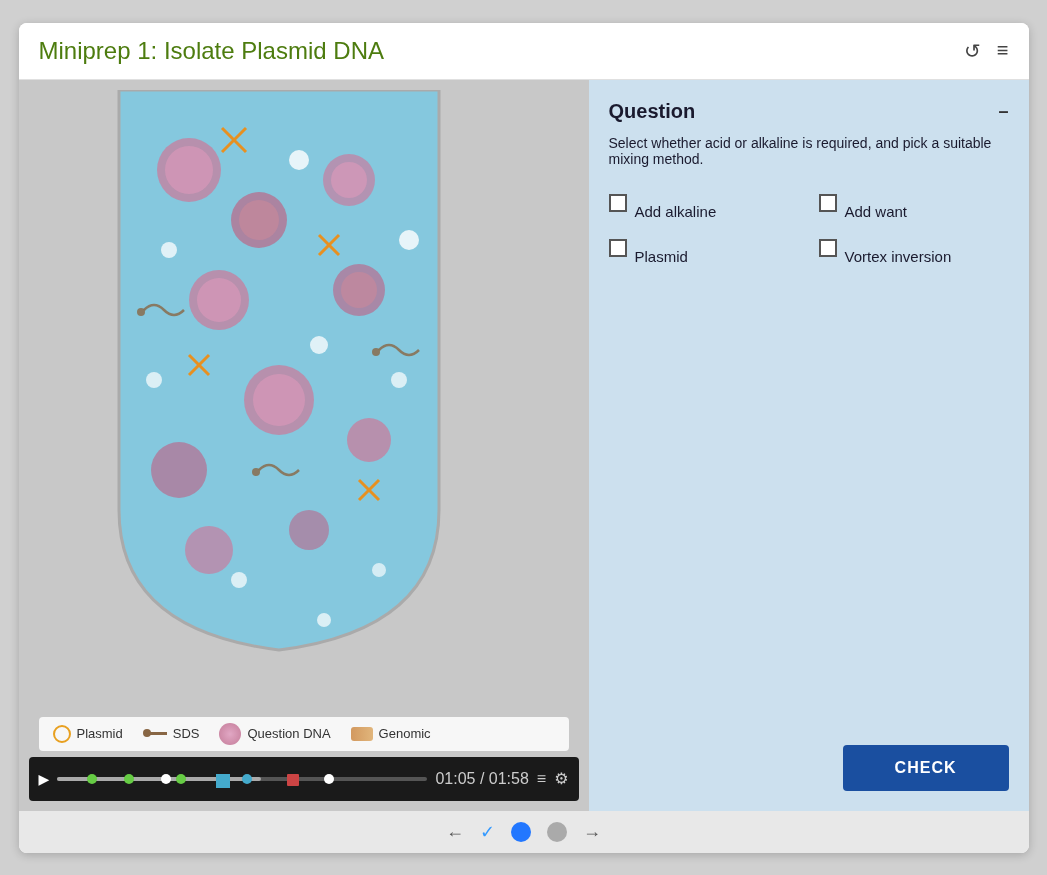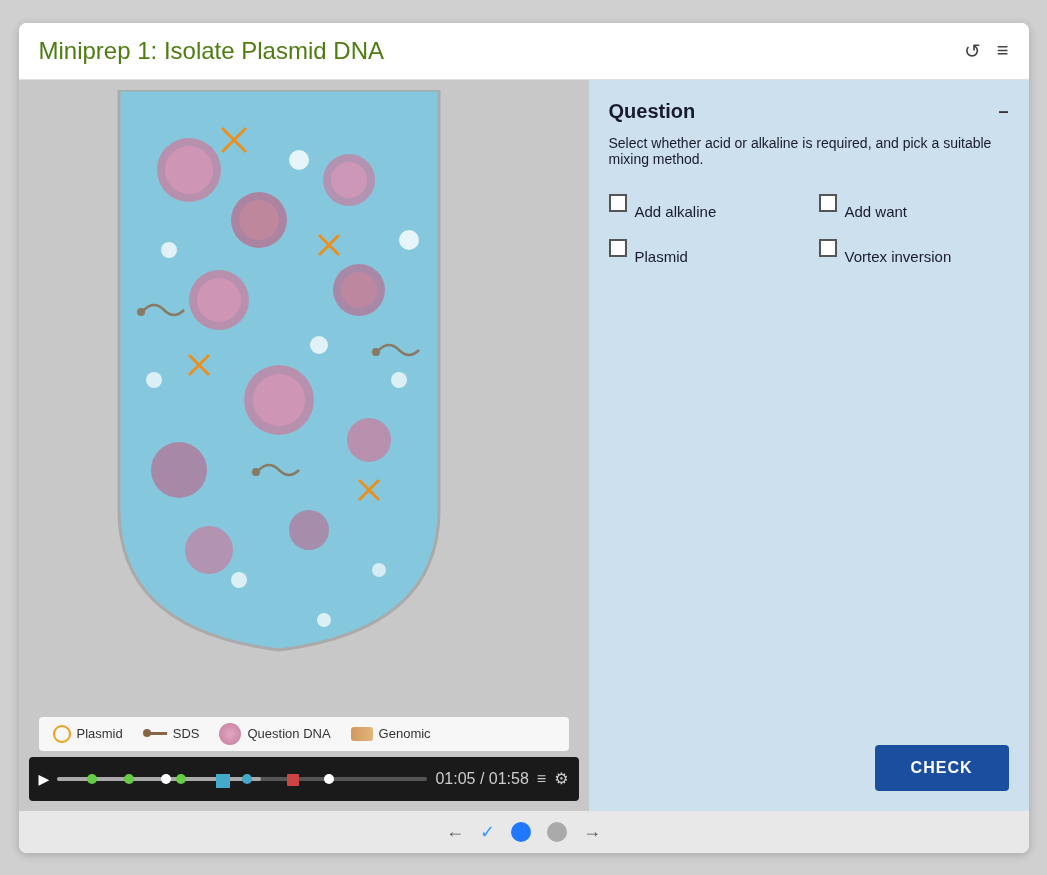--- a/index.html
+++ b/index.html
@@ -259,21 +259,21 @@
     }
     .check-btn-row {
       position: absolute;
       bottom: 20px;
       right: 20px;
     }
     .check-btn {
       background: #1a4fa0;
       color: white;
       border: none;
-      padding: 14px 36px;
+      padding: 14px 52px;
       font-size: 16px;
       font-weight: 700;
       letter-spacing: 1px;
       border-radius: 4px;
       cursor: pointer;
     }
   </style>
 </head>
 <body>
 

